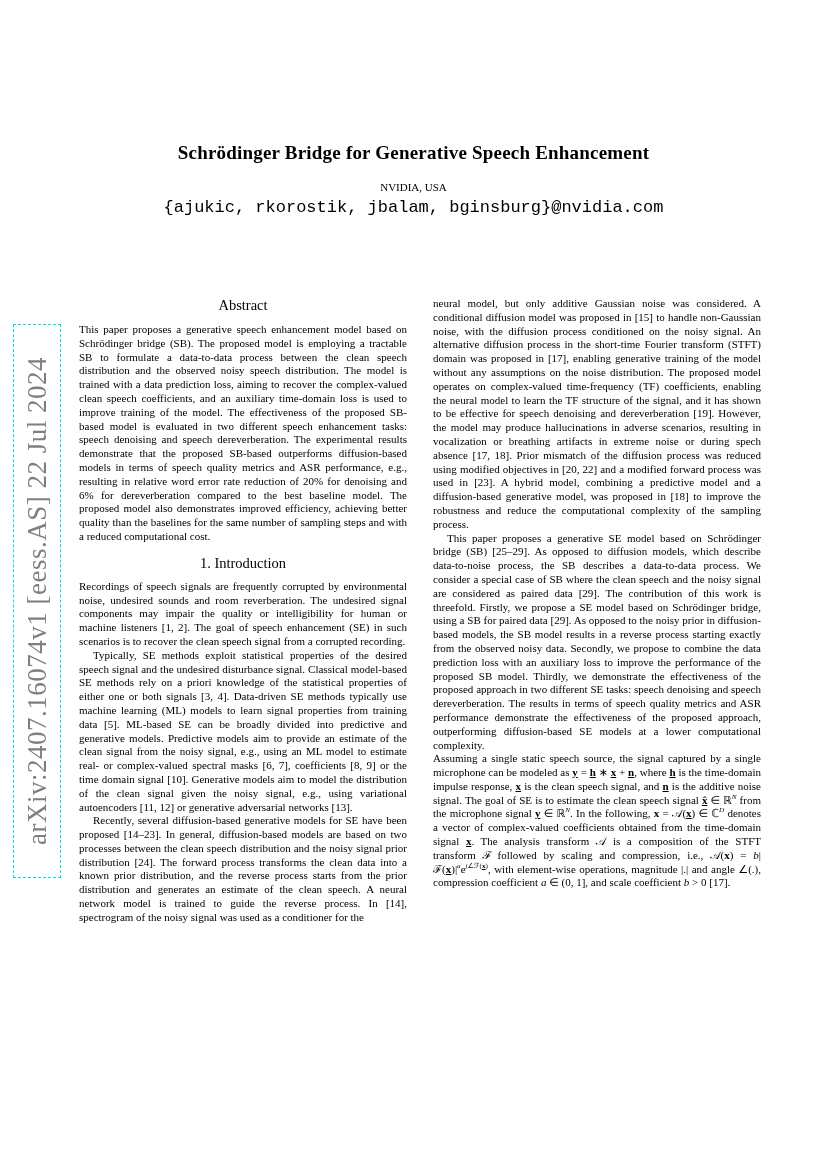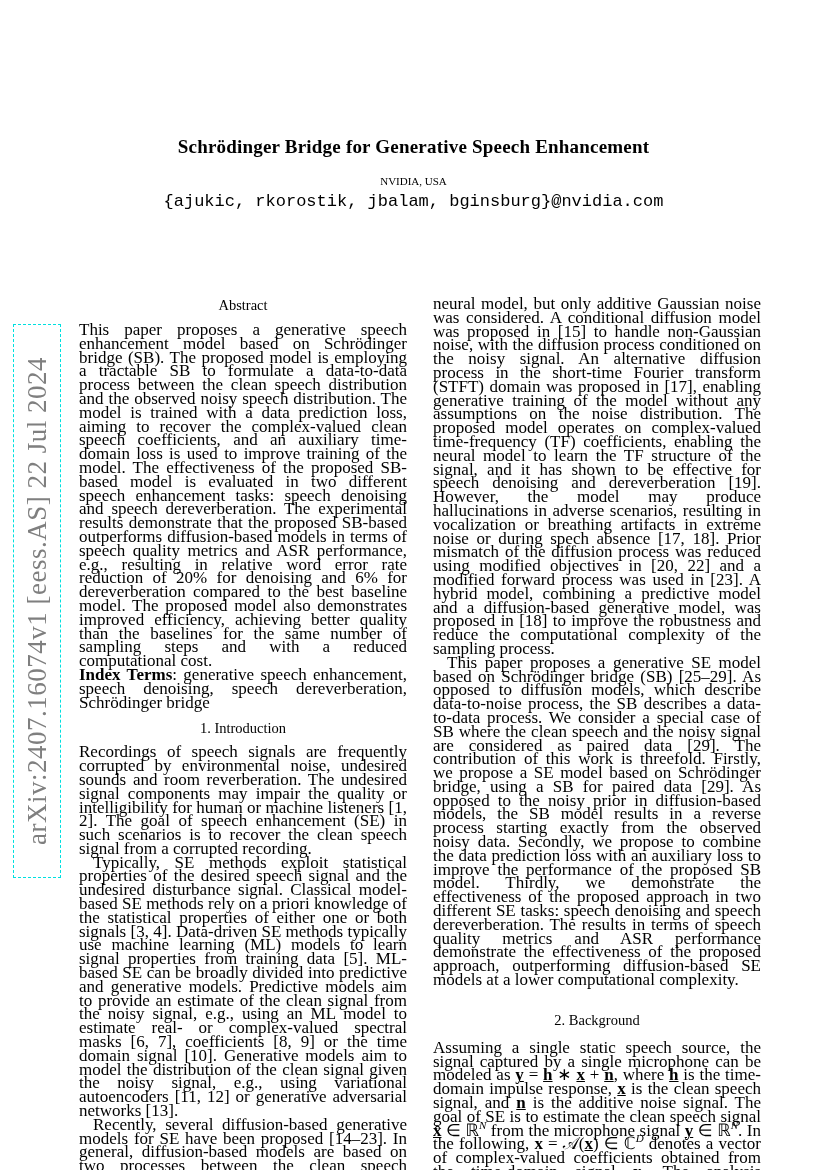--- a/index.html
+++ b/index.html
@@ -32,21 +32,21 @@
     white-space: nowrap;
     font-family: "Liberation Serif", serif;
     font-size: 27px;
     color: #7f7f7f;
     letter-spacing: 0.5px;
   }
 
   
   .hdr { position: absolute; left: 0; top: 0; width: 100%; text-align: center; }
   .title {
-    margin: 10px;
+    margin: 16px;
     padding-top: 126px;
     font-size: 19px;
     font-weight: bold;
     letter-spacing: 0.2px;
   }
   .authors {
     margin-top: 34px;
     font-size: 15px;
     font-style: italic;
   }
@@ -71,21 +71,21 @@
     font-size: 14.5px;
     font-weight: normal;
     text-align: center;
   }
   .col h2.abs { margin-bottom: 9px; }
   .col h2.sec { margin-top: 11px; margin-bottom: 8px; }
   .col h2.bg  { margin-top: 25px; margin-bottom: 12px; }
 
   .col p {
     margin: 0;
-    font-size: 17px;
+    font-size: 11px;
     line-height: 13.8px;
     text-align: justify;
   }
   .col p.ind { text-indent: 14px; }
   .col p.gap { }
   .col p b, .col p u { text-decoration-thickness: 1px; }
   sup { font-size: 0.65em; line-height: 0; }
 </style>
 </head>
 <body>
@@ -100,28 +100,26 @@
     <h1 class="title">Schrödinger Bridge for Generative Speech Enhancement</h1>
     <div class="affiliation">NVIDIA, USA</div>
     <div class="email">{ajukic, rkorostik, jbalam, bginsburg}@nvidia.com</div>
   </div>
 
   <div class="cols">
 
     <div class="col col-left">
       <h2 class="abs">Abstract</h2>
       <p>This paper proposes a generative speech enhancement model based on Schrödinger bridge (SB). The proposed model is employing a tractable SB to formulate a data-to-data process between the clean speech distribution and the observed noisy speech distribution. The model is trained with a data prediction loss, aiming to recover the complex-valued clean speech coefficients, and an auxiliary time-domain loss is used to improve training of the model. The effectiveness of the proposed SB-based model is evaluated in two different speech enhancement tasks: speech denoising and speech dereverberation. The experimental results demonstrate that the proposed SB-based outperforms diffusion-based models in terms of speech quality metrics and ASR performance, e.g., resulting in relative word error rate reduction of 20% for denoising and 6% for dereverberation compared to the best baseline model. The proposed model also demonstrates improved efficiency, achieving better quality than the baselines for the same number of sampling steps and with a reduced computational cost.</p>
-      <p><b>Index Terms</b>: generative speech enhancement, speech denoising, speech dereverberation, Schrödinger bridge</p>
       <h2 class="sec">1.  Introduction</h2>
       <p>Recordings of speech signals are frequently corrupted by environmental noise, undesired sounds and room reverberation. The undesired signal components may impair the quality or intelligibility for human or machine listeners [1, 2]. The goal of speech enhancement (SE) in such scenarios is to recover the clean speech signal from a corrupted recording.</p>
       <p class="ind">Typically, SE methods exploit statistical properties of the desired speech signal and the undesired disturbance signal. Classical model-based SE methods rely on a priori knowledge of the statistical properties of either one or both signals [3, 4]. Data-driven SE methods typically use machine learning (ML) models to learn signal properties from training data [5]. ML-based SE can be broadly divided into predictive and generative models. Predictive models aim to provide an estimate of the clean signal from the noisy signal, e.g., using an ML model to estimate real- or complex-valued spectral masks [6, 7], coefficients [8, 9] or the time domain signal [10]. Generative models aim to model the distribution of the clean signal given the noisy signal, e.g., using variational autoencoders [11, 12] or generative adversarial networks [13].</p>
       <p class="ind">Recently, several diffusion-based generative models for SE have been proposed [14–23]. In general, diffusion-based models are based on two processes between the clean speech distribution and the noisy signal prior distribution [24]. The forward process transforms the clean data into a known prior distribution, and the reverse process starts from the prior distribution and generates an estimate of the clean speech. A neural network model is trained to guide the reverse process. In [14], spectrogram of the noisy signal was used as a conditioner for the</p>
     </div>
 
     <div class="col col-right">
       <p>neural model, but only additive Gaussian noise was considered. A conditional diffusion model was proposed in [15] to handle non-Gaussian noise, with the diffusion process conditioned on the noisy signal. An alternative diffusion process in the short-time Fourier transform (STFT) domain was proposed in [17], enabling generative training of the model without any assumptions on the noise distribution. The proposed model operates on complex-valued time-frequency (TF) coefficients, enabling the neural model to learn the TF structure of the signal, and it has shown to be effective for speech denoising and dereverberation [19]. However, the model may produce hallucinations in adverse scenarios, resulting in vocalization or breathing artifacts in extreme noise or during spech absence [17, 18]. Prior mismatch of the diffusion process was reduced using modified objectives in [20, 22] and a modified forward process was used in [23]. A hybrid model, combining a predictive model and a diffusion-based generative model, was proposed in [18] to improve the robustness and reduce the computational complexity of the sampling process.</p>
       <p class="ind gap">This paper proposes a generative SE model based on Schrödinger bridge (SB) [25–29]. As opposed to diffusion models, which describe data-to-noise process, the SB describes a data-to-data process. We consider a special case of SB where the clean speech and the noisy signal are considered as paired data [29]. The contribution of this work is threefold. Firstly, we propose a SE model based on Schrödinger bridge, using a SB for paired data [29]. As opposed to the noisy prior in diffusion-based models, the SB model results in a reverse process starting exactly from the observed noisy data. Secondly, we propose to combine the data prediction loss with an auxiliary loss to improve the performance of the proposed SB model. Thirdly, we demonstrate the effectiveness of the proposed approach in two different SE tasks: speech denoising and speech dereverberation. The results in terms of speech quality metrics and ASR performance demonstrate the effectiveness of the proposed approach, outperforming diffusion-based SE models at a lower computational complexity.</p>
-      <h2 class="bg">2.  Background</h2>
       <p>Assuming a single static speech source, the signal captured by a single microphone can be modeled as <u><b>y</b></u> = <u><b>h</b></u> ∗ <u><b>x</b></u> + <u><b>n</b></u>, where <u><b>h</b></u> is the time-domain impulse response, <u><b>x</b></u> is the clean speech signal, and <u><b>n</b></u> is the additive noise signal. The goal of SE is to estimate the clean speech signal <u><b>x̂</b></u> ∈ ℝ<sup><i>N</i></sup> from the microphone signal <u><b>y</b></u> ∈ ℝ<sup><i>N</i></sup>. In the following, <b>x</b> = 𝒜(<u><b>x</b></u>) ∈ ℂ<sup><i>D</i></sup> denotes a vector of complex-valued coefficients obtained from the time-domain signal <u><b>x</b></u>. The analysis transform 𝒜 is a composition of the STFT transform ℱ followed by scaling and compression, i.e., 𝒜(<b>x</b>) = <i>b</i>|ℱ(<u><b>x</b></u>)|<sup><i>a</i></sup>e<sup><i>j</i>∠ℱ(<u><b>x</b></u>)</sup>, with element-wise operations, magnitude |.| and angle ∠(.), compression coefficient <i>a</i> ∈ (0, 1], and scale coefficient <i>b</i> &gt; 0 [17].</p>
     </div>
 
   </div>
 </div>
 
 </body></html>

